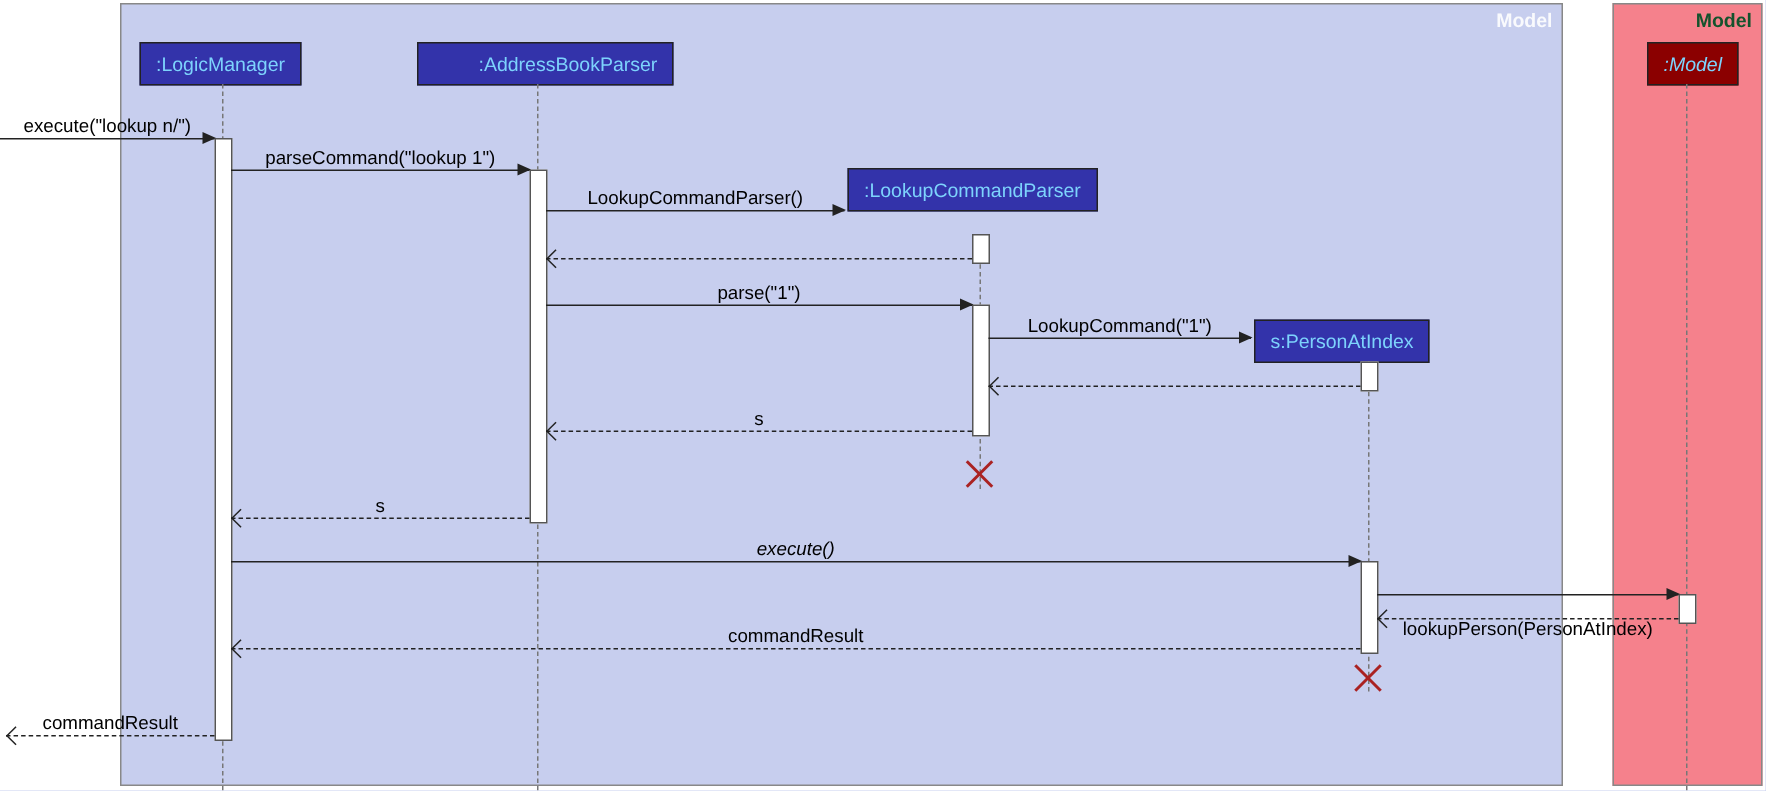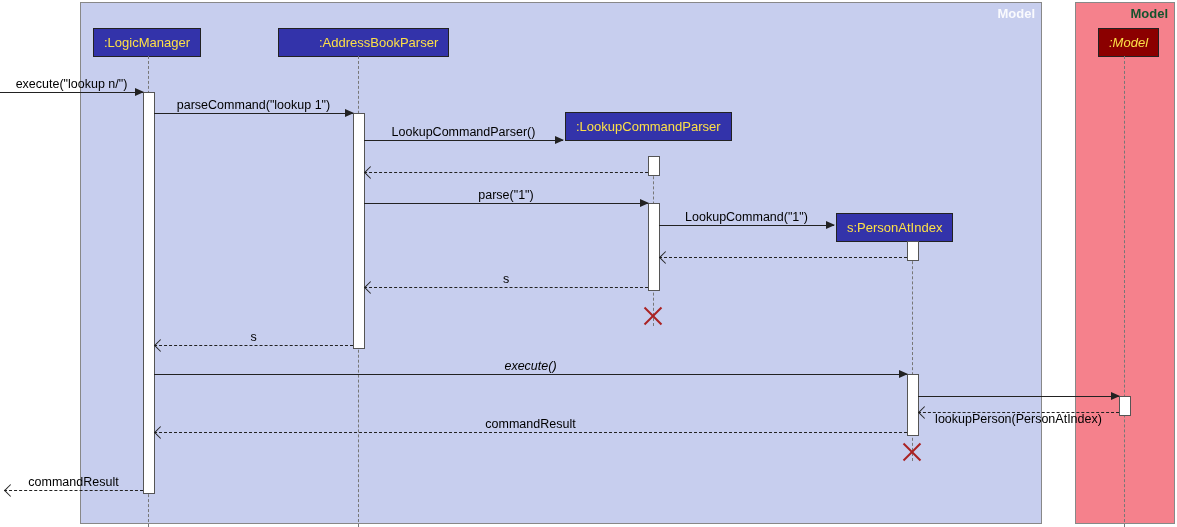--- a/index.html
+++ b/index.html
@@ -35,21 +35,21 @@
     top: 3px;
     right: 6px;
     font-size: 13px;
     font-weight: bold;
   }
   .box-logic .box-title { color: #fff; opacity: 0.9; }
   .box-model .box-title { color: #14532d; font-weight: bold; }
   .participant {
     position: absolute;
     padding: 6px 10px;
-    color: #fde047;
+    color: #7dd3fc;
     text-align: center;
     border: 1px solid #222;
     font-size: 13px;
     white-space: nowrap;
   }
   .p-blue { background: #3333aa; }
   .p-red { background: #8b0000; font-style: italic; }
   .lifeline {
     position: absolute;
     top: 56px;

